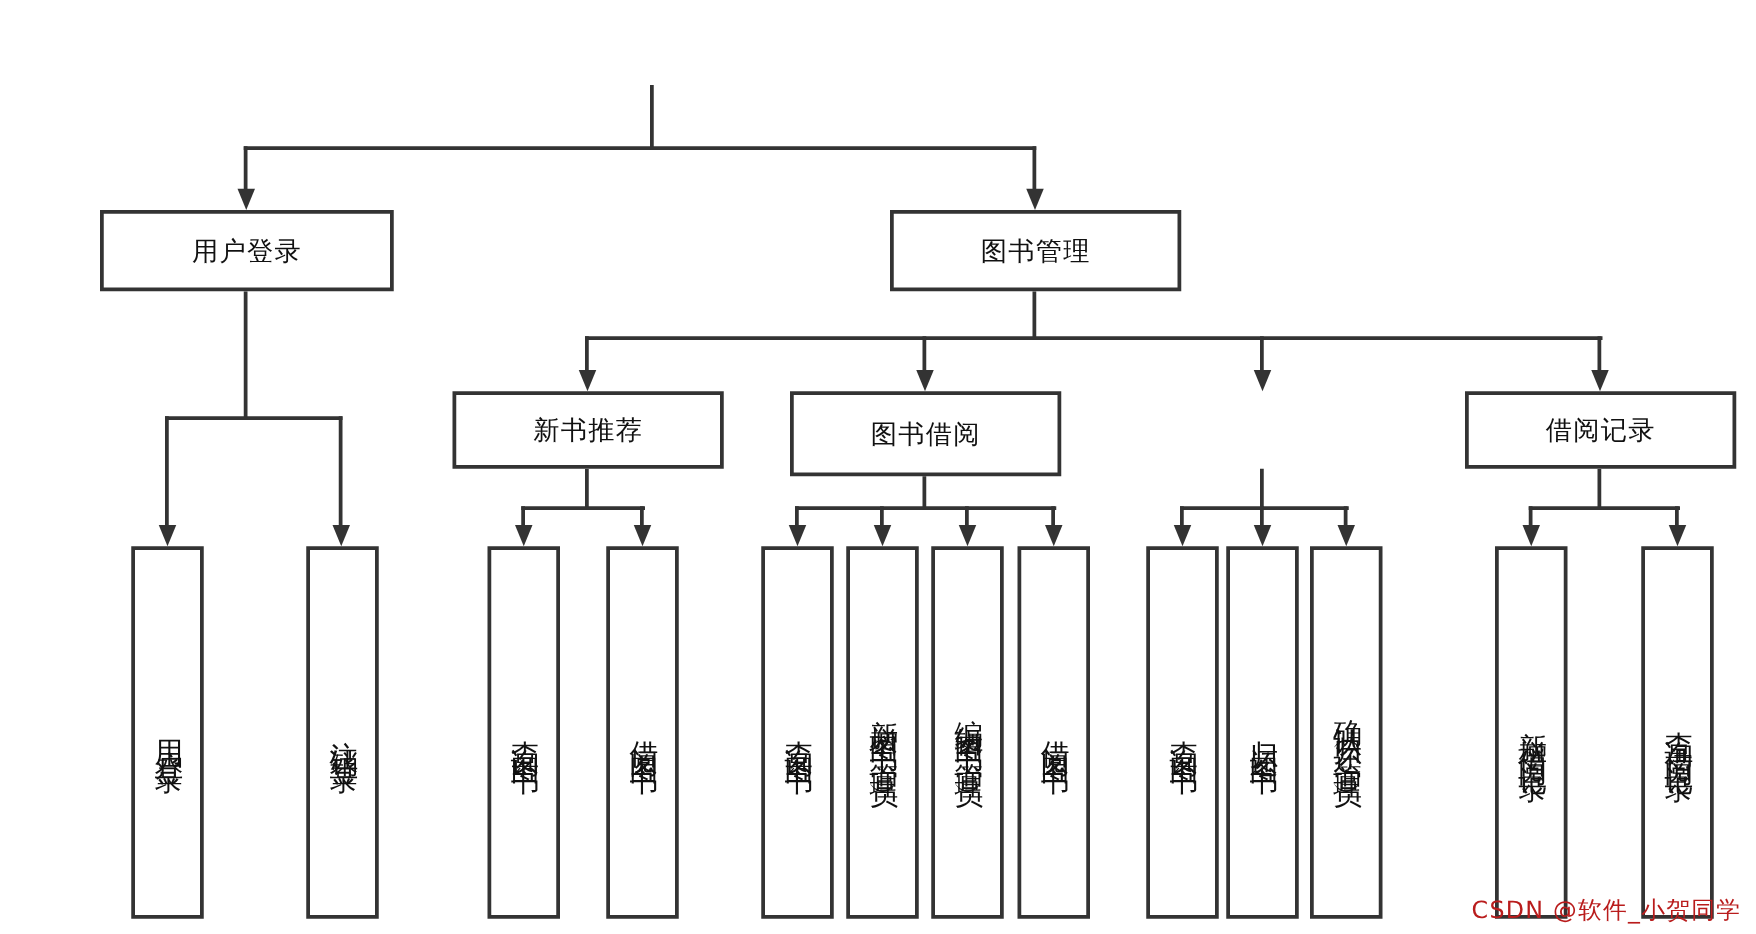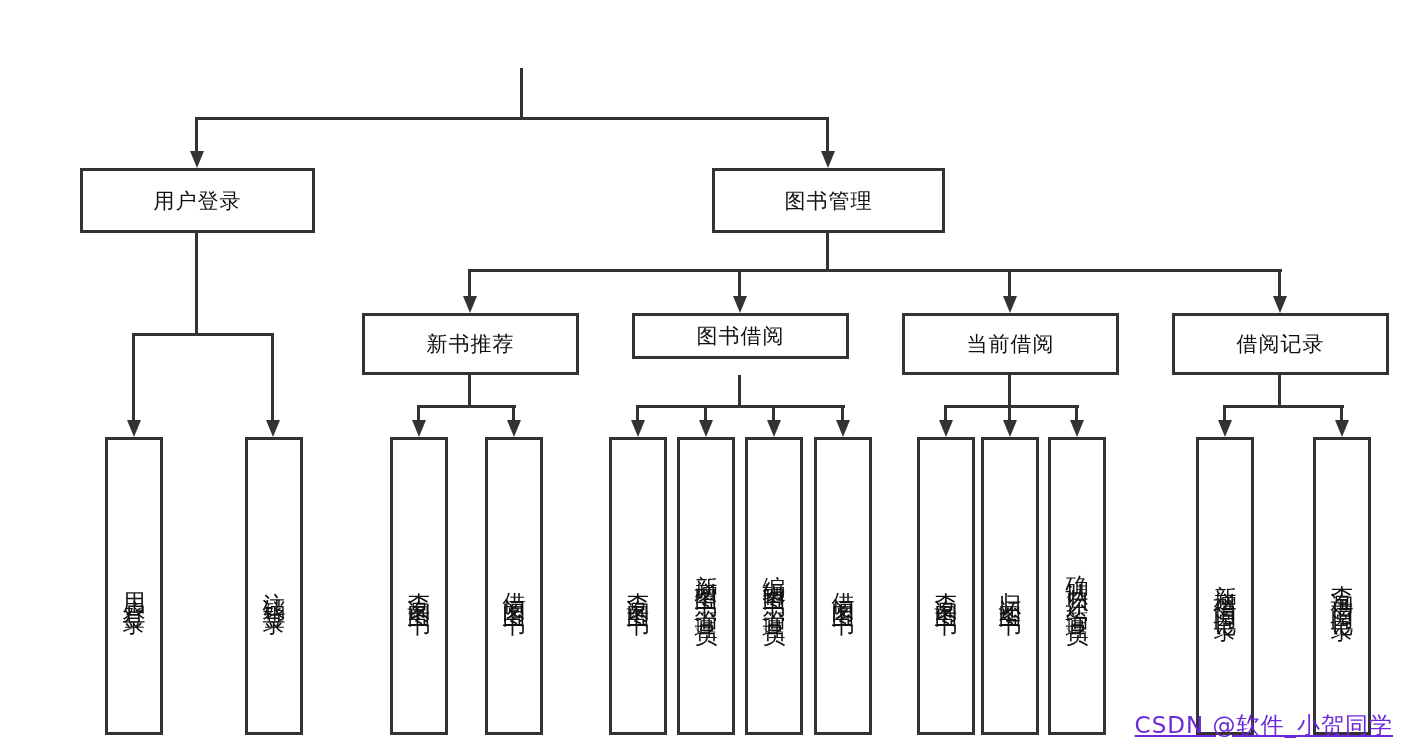--- a/index.html
+++ b/index.html
@@ -38,25 +38,24 @@
     position: absolute;
     width: 0; height: 0;
     border-left: 7px solid transparent;
     border-right: 7px solid transparent;
     border-top: 17px solid #333333;
   }
   .watermark {
     position: absolute;
     right: 12px;
     bottom: 6px;
-    font-size: 23px;
+    font-size: 19px;
     letter-spacing: 1px;
-    color: #6d28d9;
+    color: #b91c1c;
     white-space: nowrap;
-    text-decoration: underline;
   }
 </style>
 </head>
 <body>
 
 <div class="canvas">
 
   <div class="vl" style="left:520px; top:68px; height:50px;"></div>
   <div class="hl" style="left:195px; top:117px; width:634px;"></div>
   <div class="vl" style="left:195px; top:117px; height:35px;"></div>
@@ -120,25 +119,22 @@
   <div class="box" style="left:80px; top:168px; width:235px; height:65px;">
     <span>用户登录</span>
   </div>
   <div class="box" style="left:362px; top:313px; width:217px; height:62px;">
     <span>新书推荐</span>
   </div>
 
   <div class="box" style="left:712px; top:168px; width:233px; height:65px;">
     <span>图书管理</span>
   </div>
-  <div class="box" style="left:632px; top:313px; width:217px; height:46px;">
+  <div class="box" style="left:632px; top:313px; width:217px; height:68px;">
     <span>图书借阅</span>
-  </div>
-  <div class="box" style="left:902px; top:313px; width:217px; height:62px;">
-    <span>当前借阅</span>
   </div>
   <div class="box" style="left:1172px; top:313px; width:217px; height:62px;">
     <span>借阅记录</span>
   </div>
 
   <div class="box vbox" style="left:105px; top:437px; width:58px; height:298px;">
     <span>用户登录</span>
   </div>
   <div class="box vbox" style="left:245px; top:437px; width:58px; height:298px;">
     <span>注销登录</span>

